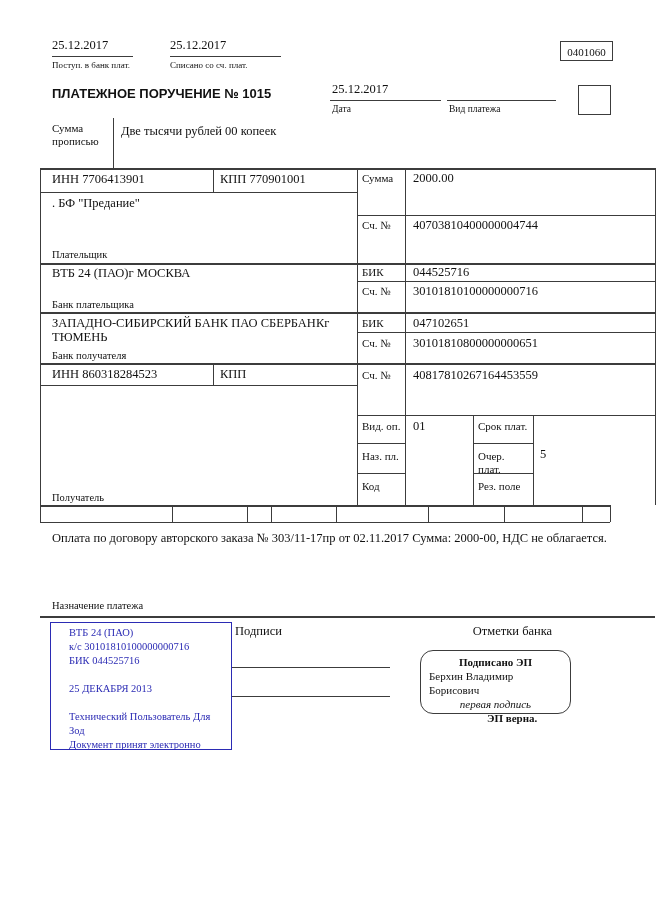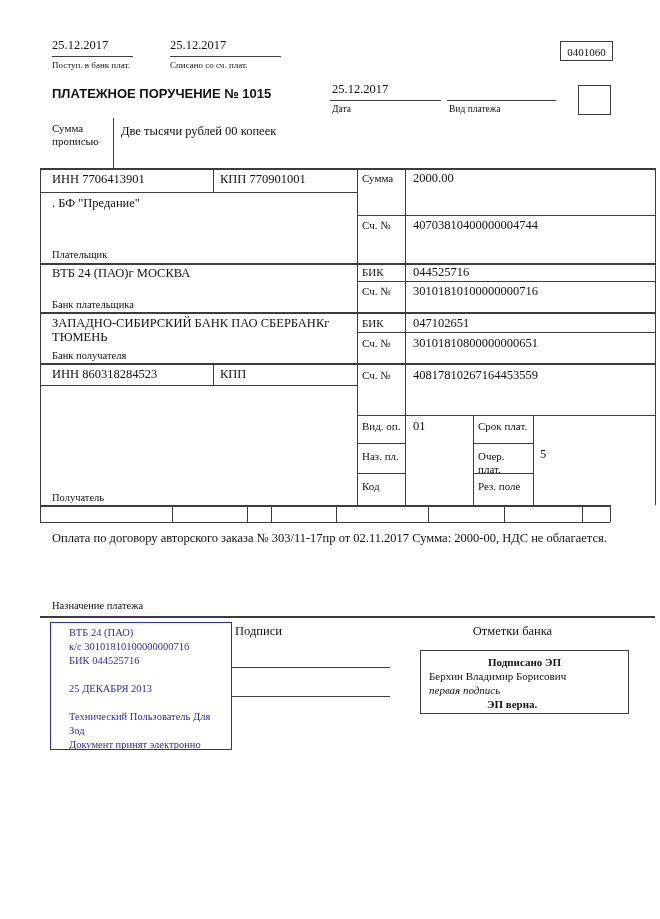--- a/index.html
+++ b/index.html
@@ -144,20 +144,20 @@
     <div class="stamp-line"></div>
     <div class="stamp-line">Технический Пользователь Для Зод</div>
     <div class="stamp-line">Документ принят электронно</div>
   </div>
 
   <div class="abs t12" style="left:235px; top:624px; width:120px; text-align:left;">Подписи</div>
   <div class="hline" style="left:232px; top:667px; width:158px;"></div>
   <div class="hline" style="left:232px; top:696px; width:158px;"></div>
 
   <div class="abs t12" style="left:420px; top:624px; width:185px; text-align:center;">Отметки банка</div>
-  <div class="bankmark" style="left:420px; top:650px; width:209px; height:64px;">
+  <div class="bankmark" style="left:420px; top:650px; width:151px; height:64px;border-radius:13px;">
     <div class="bold" style="text-align:center;">Подписано ЭП</div>
     <div>Берхин Владимир Борисович</div>
-    <div style="font-style:italic;">первая подпись</div>
+    <div style="font-style:italic;text-align:center;">первая подпись</div>
     <div class="bold" style="padding-left:58px;">ЭП верна.</div>
   </div>
 
 </div>
 
 </body></html>

